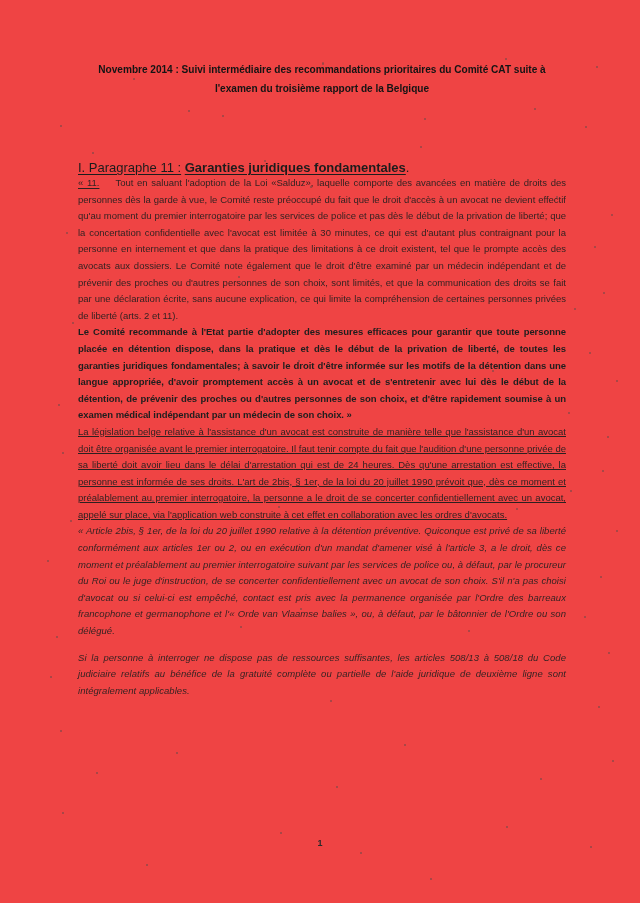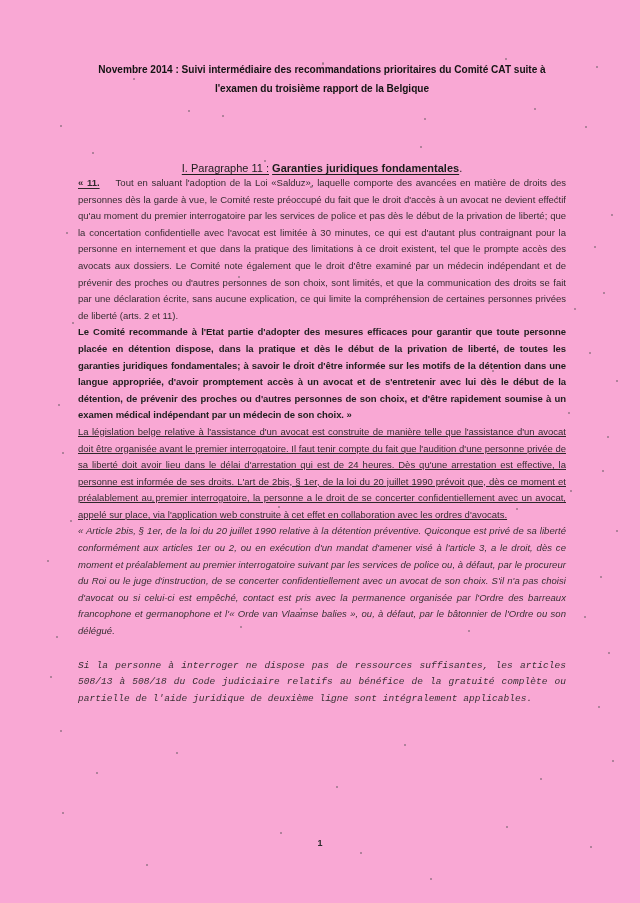--- a/index.html
+++ b/index.html
@@ -7,21 +7,21 @@
     margin: 0;
     padding: 0;
     background: #ffffff;
   }
 
   .page {
     position: relative;
     width: 640px;
     height: 903px;
     margin: 0 auto;
-    background: #f9a8d4;
+    background: #ef4444;
     overflow: hidden;
     font-family: "Liberation Sans", sans-serif;
     color: #1a1a1a;
     -webkit-font-smoothing: none;
   }
 
   
   .speckles {
     position: absolute;
     inset: 0;
@@ -47,26 +47,25 @@
     font-size: 10.1px;
     line-height: 19px;
     text-align: center;
     letter-spacing: -0.02px;
     margin: 0 0 0 0;
     padding: 0 6px;
     color: #141414;
   }
 
   .section-heading {
-    font-size: 11px;
+    font-size: 13px;
     font-weight: normal;
     line-height: 14px;
     margin: 63px 0 0 0;
     color: #1c1c1c;
-    text-align: center;
   }
   .section-heading .u {
     text-decoration: underline;
     text-underline-offset: 1.5px;
   }
   .section-heading .b {
     font-weight: bold;
     text-decoration: underline;
     text-underline-offset: 1.5px;
   }
@@ -79,21 +78,21 @@
     color: #1e1e1e;
   }
 
   
   .quote-para {
     margin-top: 17px;
     color: #3b3b3b;
     opacity: .92;
   }
   .quote-para .lead {
-    font-weight: bold;
+    font-weight: normal;
   }
   .quote-para .num {
     text-decoration: underline;
     text-underline-offset: 1.5px;
   }
   .quote-para .gap {
     display: inline-block;
     width: 16px;
   }
 
@@ -113,22 +112,21 @@
 
   .italic-para {
     margin-top: 19px;
     font-style: italic;
     color: #4b4b4b;
     opacity: .9;
     letter-spacing: .05px;
   }
 
   .italic-para.second {
-    margin-top: 18px;
-    font-family: Liberation Mono, monospace;
+    margin-top: 10px;
   }
 
   .page-number {
     position: absolute;
     left: 0;
     right: 0;
     top: 838px;
     text-align: center;
     font-size: 9px;
     font-weight: bold;

